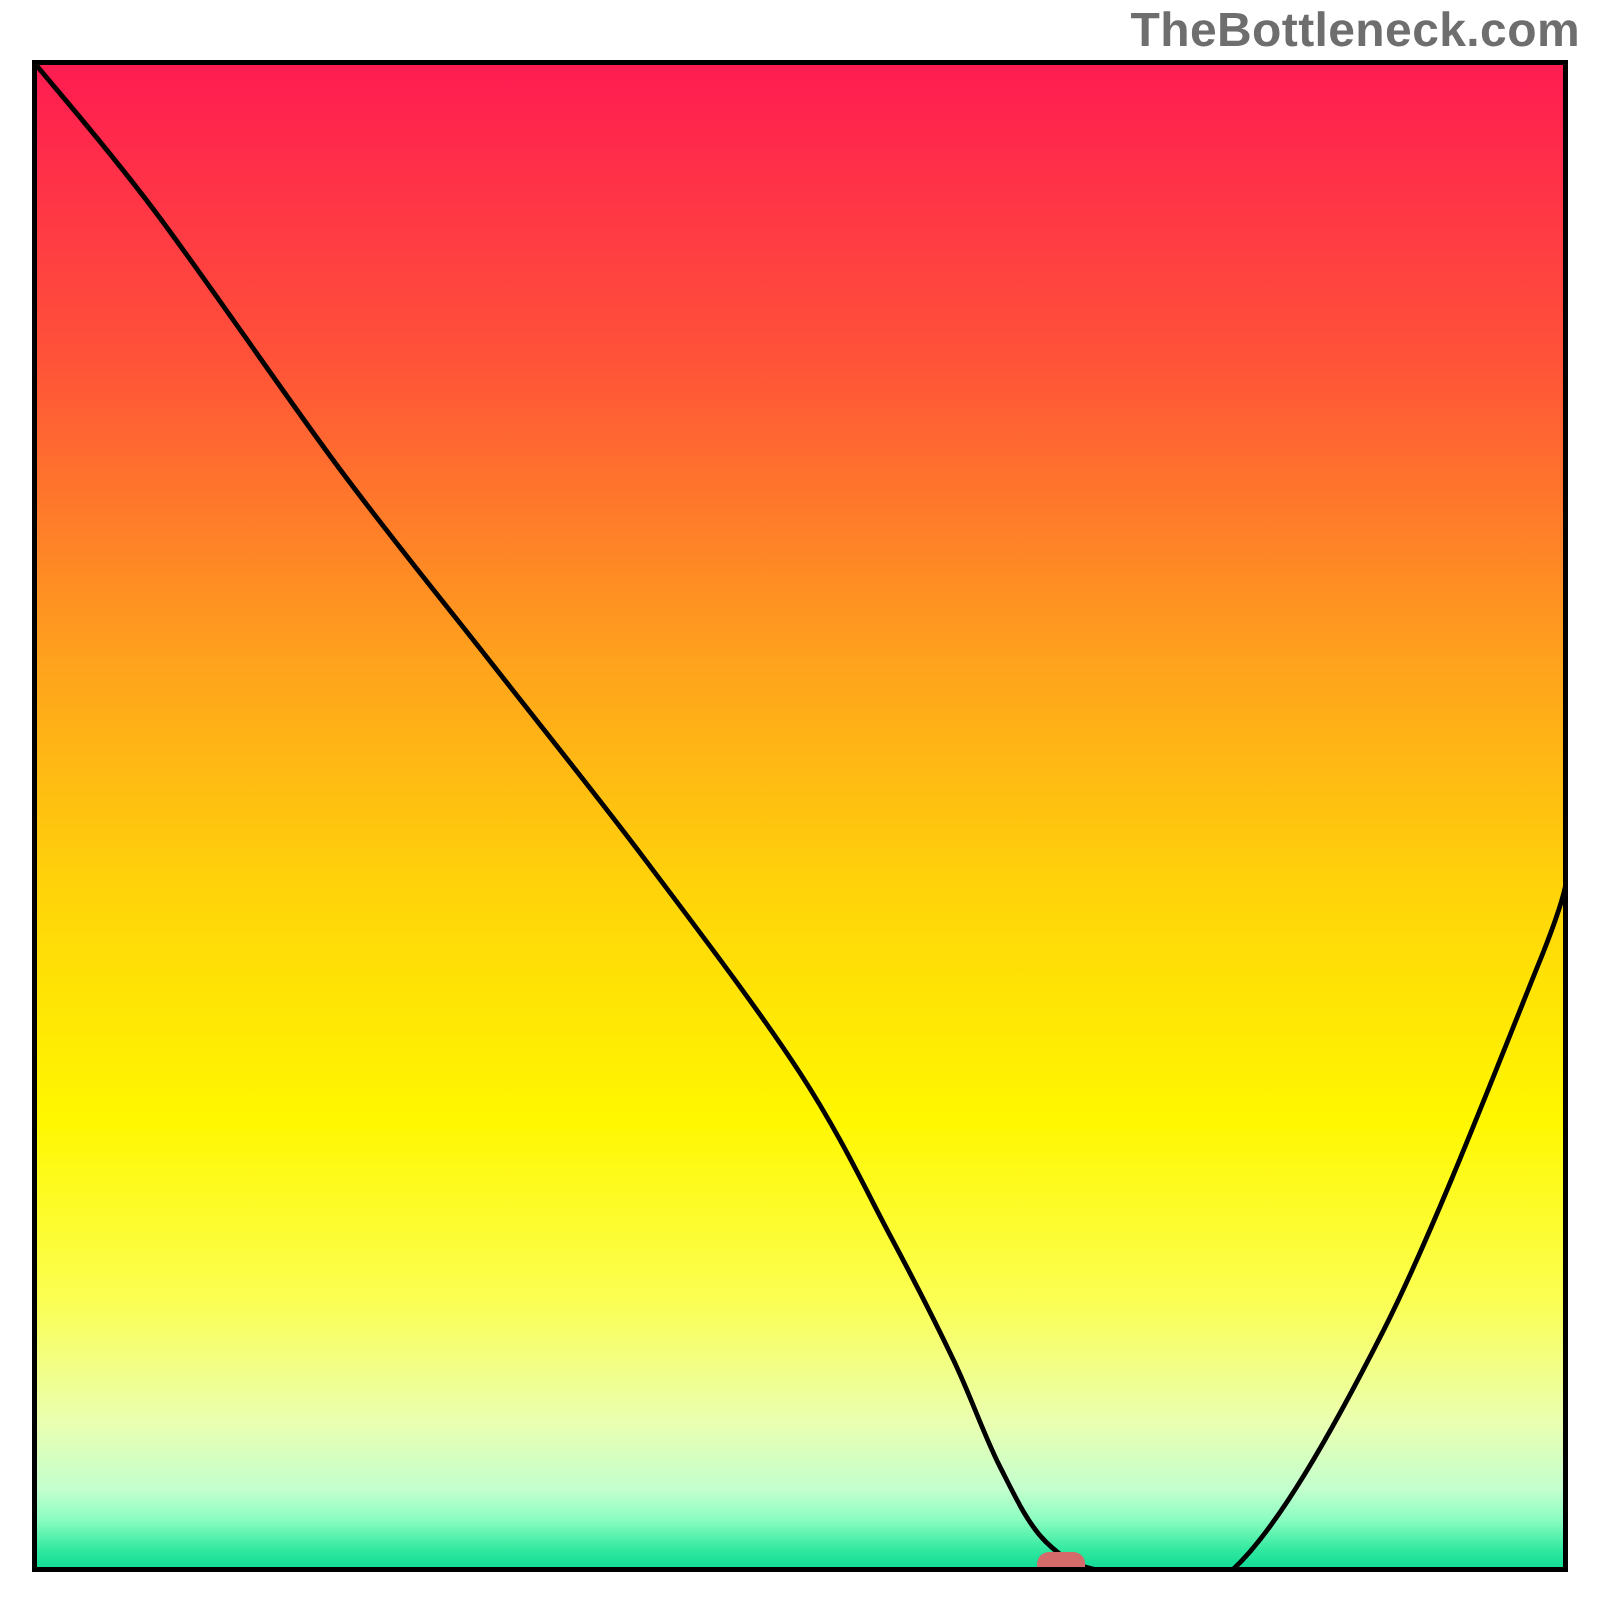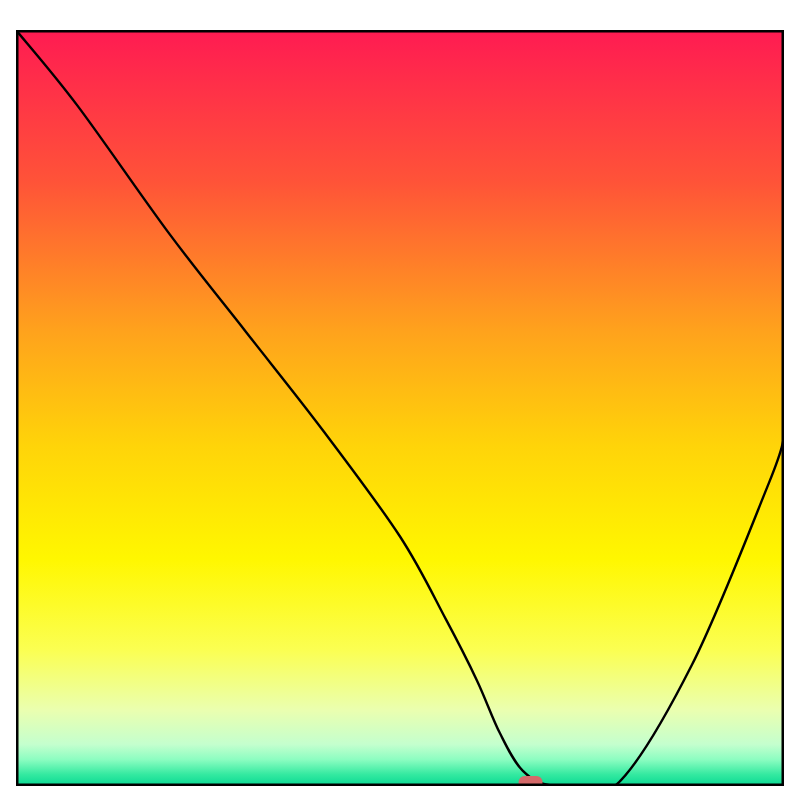--- a/index.html
+++ b/index.html
@@ -34,20 +34,21 @@
   .plot svg {
     display: block;
     width: 768px;
     height: 756px;
   }
 </style>
 </head>
 <body>
 
 <div class="container">
+  <div class="watermark">TheBottleneck.com</div>
 
   <div class="plot">
     <svg viewBox="0 0 768 756">
       <defs>
         <linearGradient id="bg-grad" x1="0" y1="0" x2="0" y2="1">
         <stop offset="0%" stop-color="#ff1b52"></stop>
             <stop offset="20%" stop-color="#ff5338"></stop>
             <stop offset="40%" stop-color="#ffa31c"></stop>
             <stop offset="55.00000000000001%" stop-color="#ffd409"></stop>
             <stop offset="70%" stop-color="#fff700"></stop>

